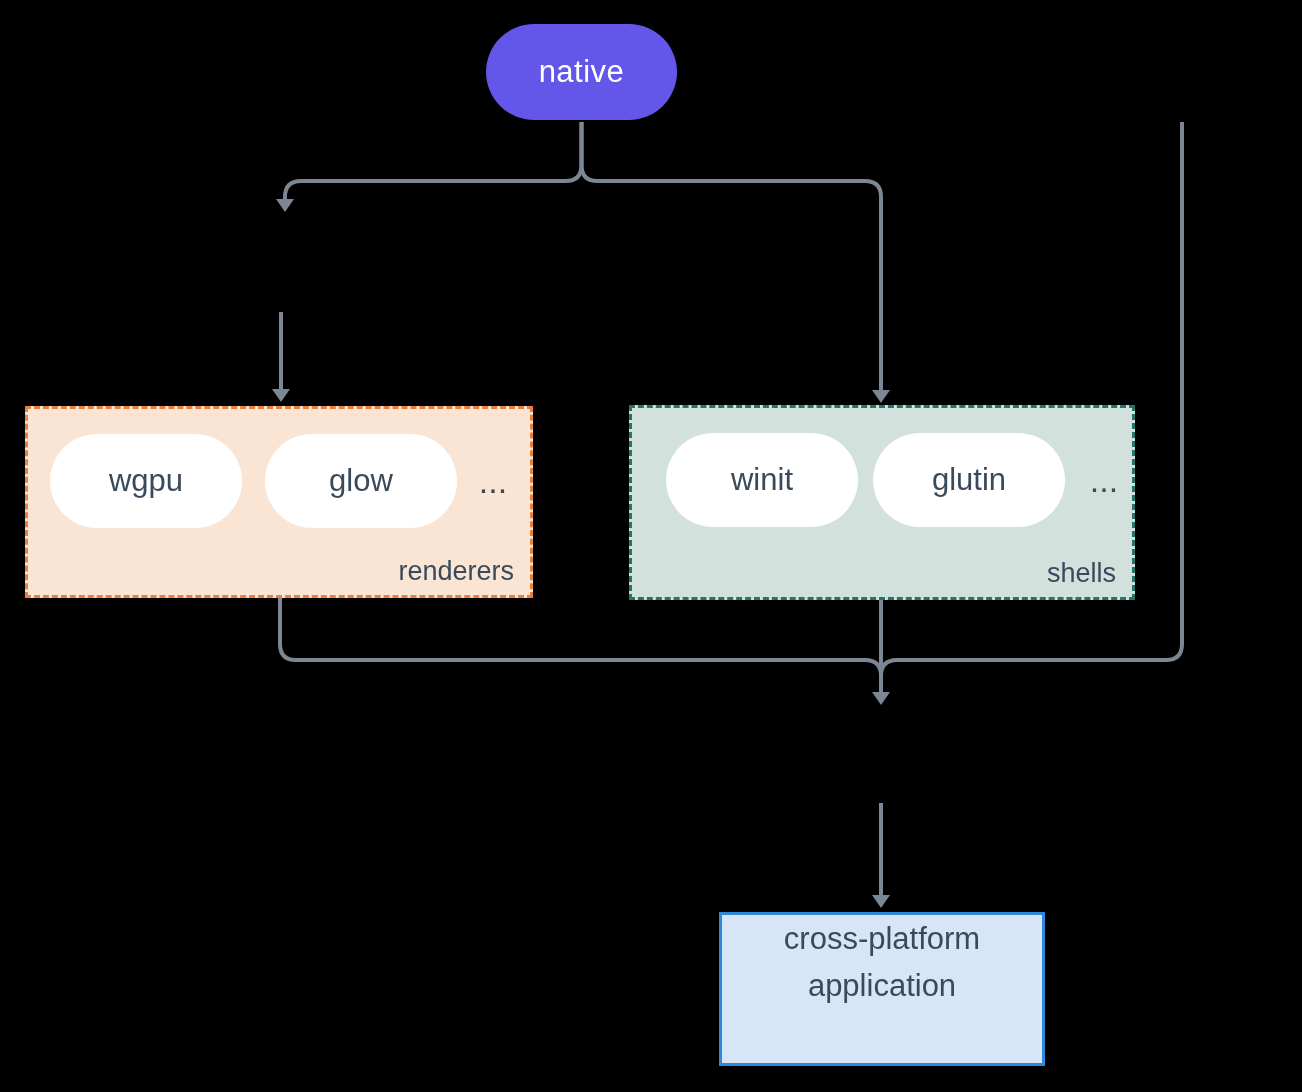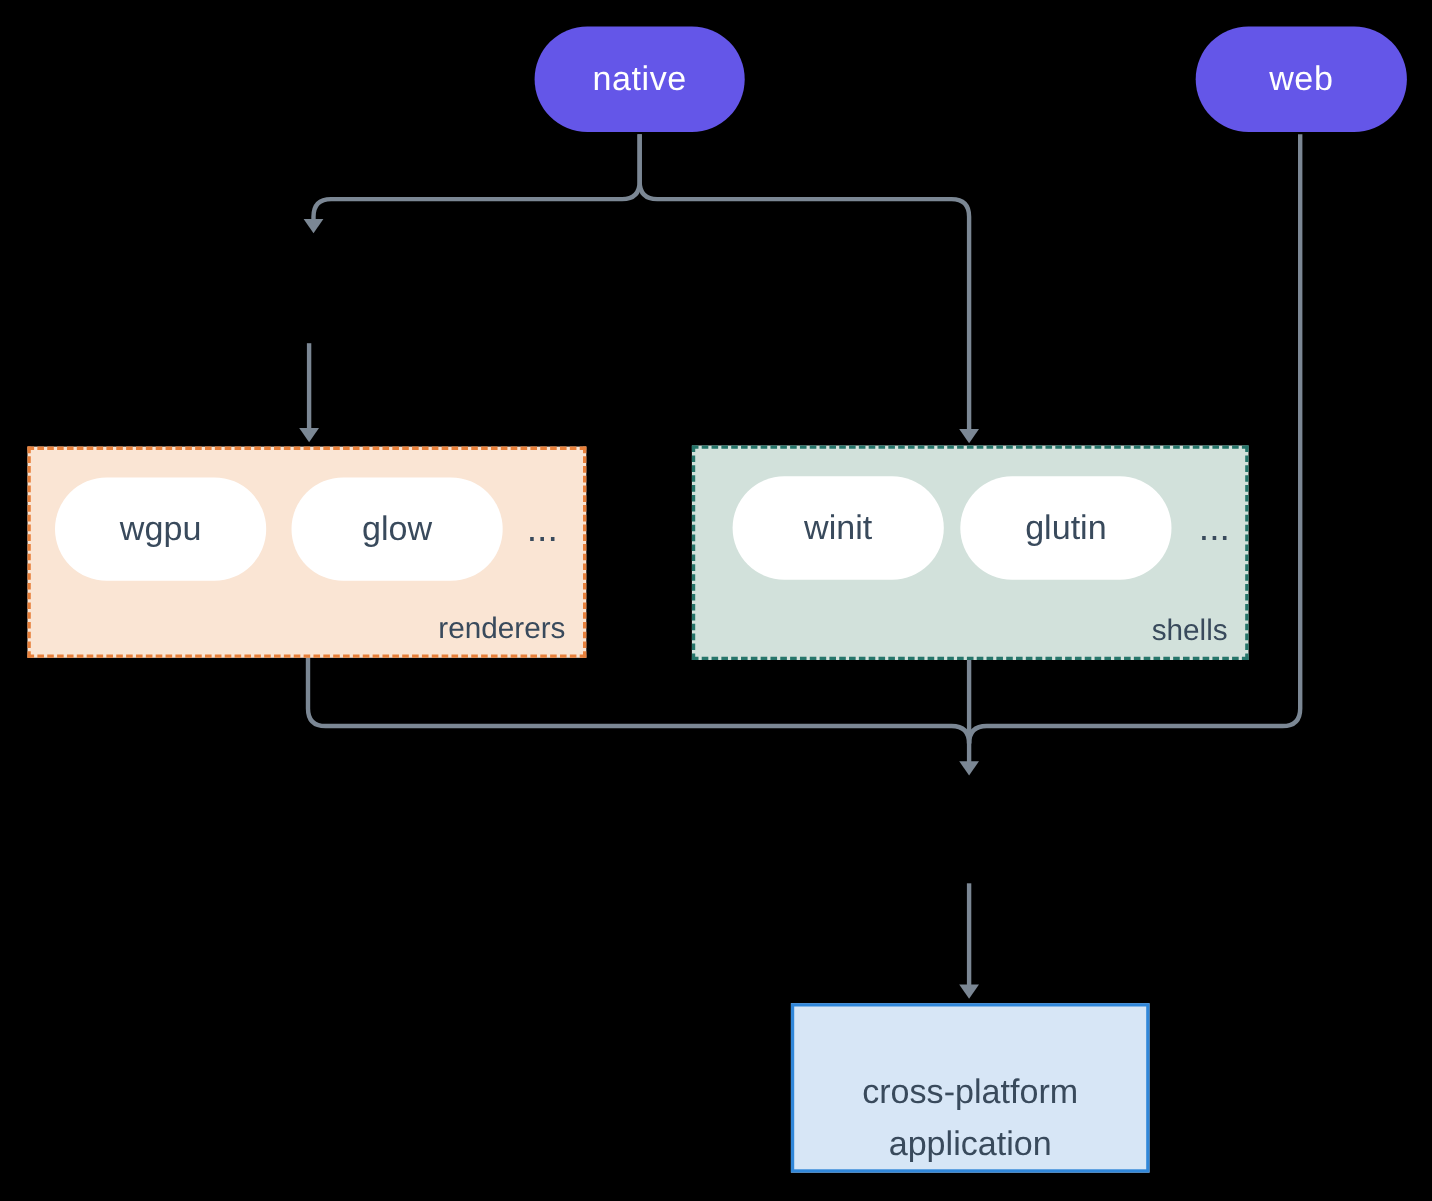--- a/index.html
+++ b/index.html
@@ -102,21 +102,21 @@
   
   .app-box {
     position: absolute;
     left: 719px; top: 912px;
     width: 326px; height: 154px;
     background: var(--c-app_fill);
     border: 3px solid var(--c-app_border);
     display: flex;
     flex-direction: column;
     align-items: center;
-    justify-content: flex-end;
+    justify-content: flex-start;
     font-size: 31px;
     line-height: 47px;
     color: var(--c-dark_text);
     text-align: center;
   }
 </style>
 </head>
 <body>
 
 <div id="canvas">
@@ -131,21 +131,20 @@
     <path d="M 280 598 V 644 Q 280 660 296 660 H 865 Q 881 660 881 676"></path>
     <path d="M 1182 122 V 644 Q 1182 660 1166 660 H 897 Q 881 660 881 676"></path>
     <path d="M 881 600 V 693"></path>
     <polygon points="872,692 890,692 881,705"></polygon>
     <path d="M 881 803 V 896"></path>
     <polygon points="872,895 890,895 881,908"></polygon>
   </svg>
 
   <div class="pill top native">native</div>
 
-  <div class="pill top web">web</div>
 
 
   <div class="group renderers">
     <div class="white-pill first">wgpu</div>
     <div class="white-pill second">glow</div>
     <div class="ellipsis">...</div>
     <div class="group-label">renderers</div>
   </div>
 
   <div class="group shells">

